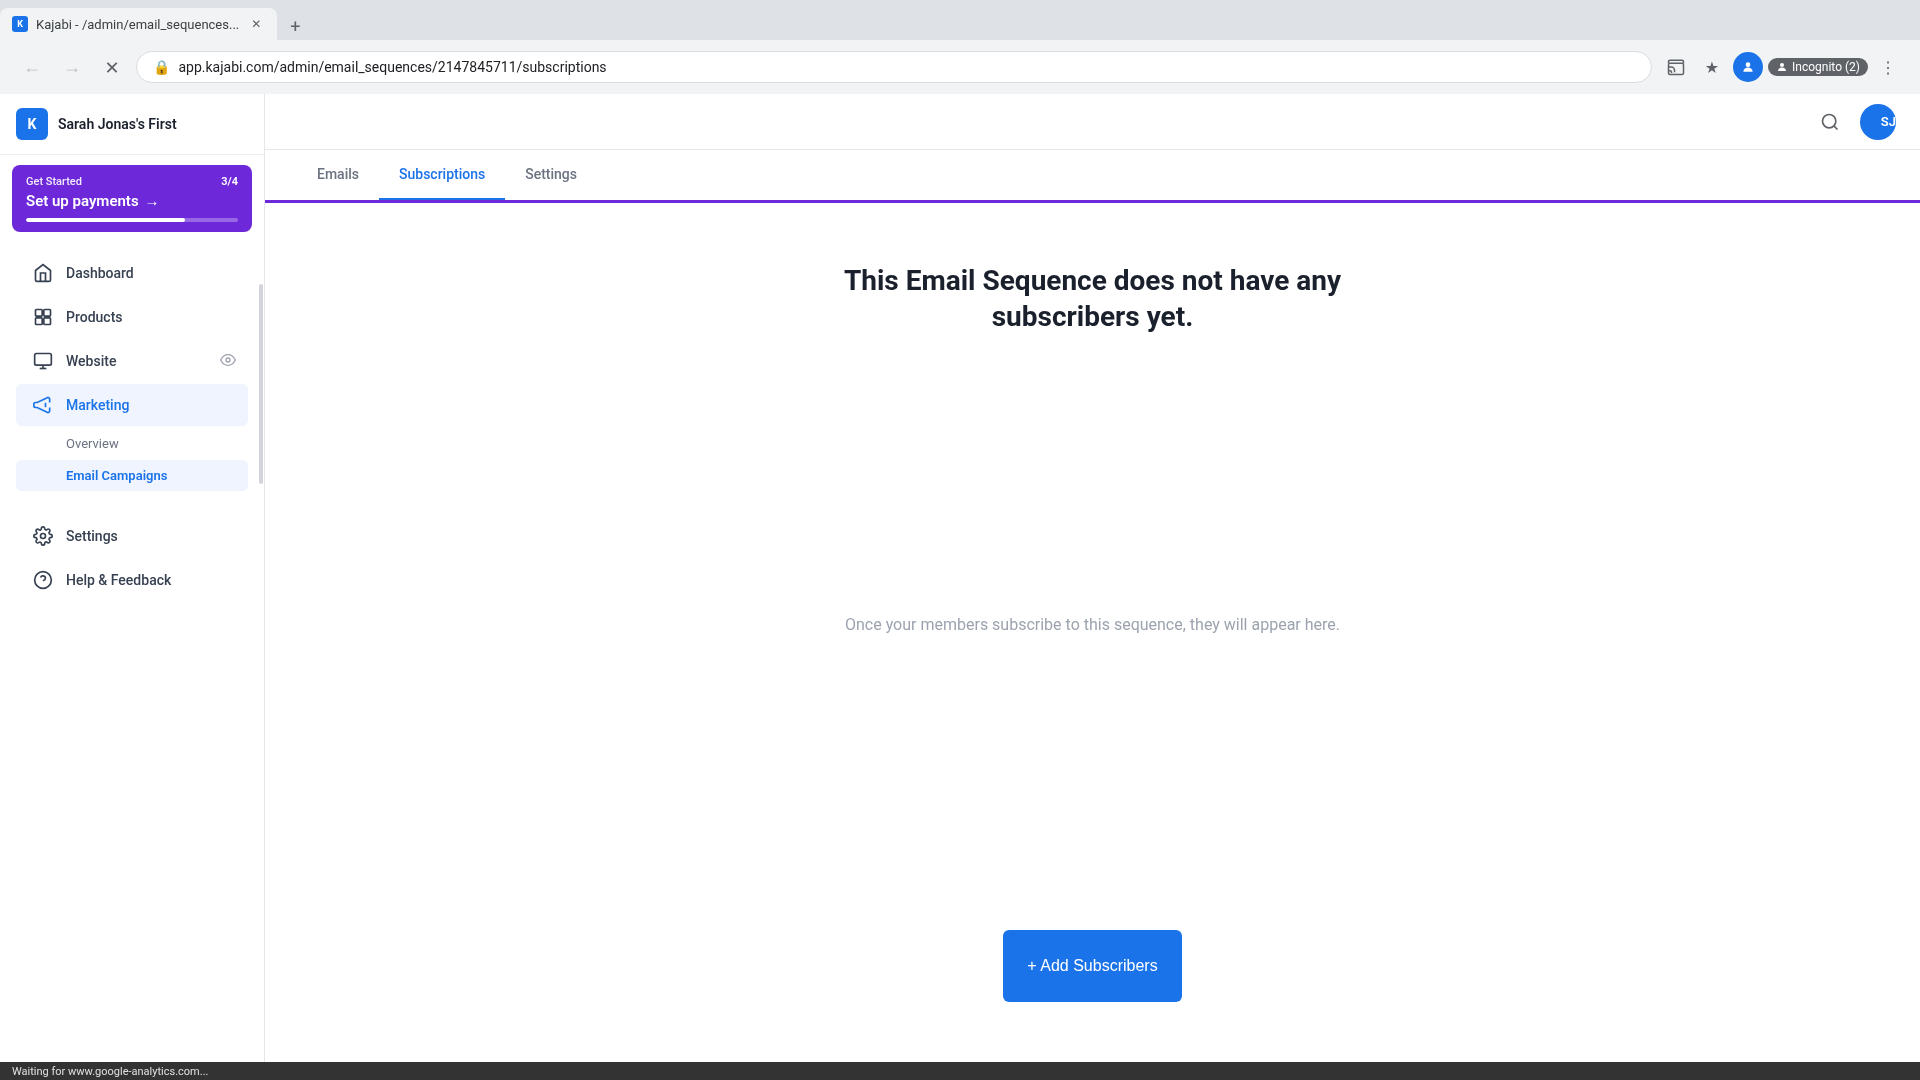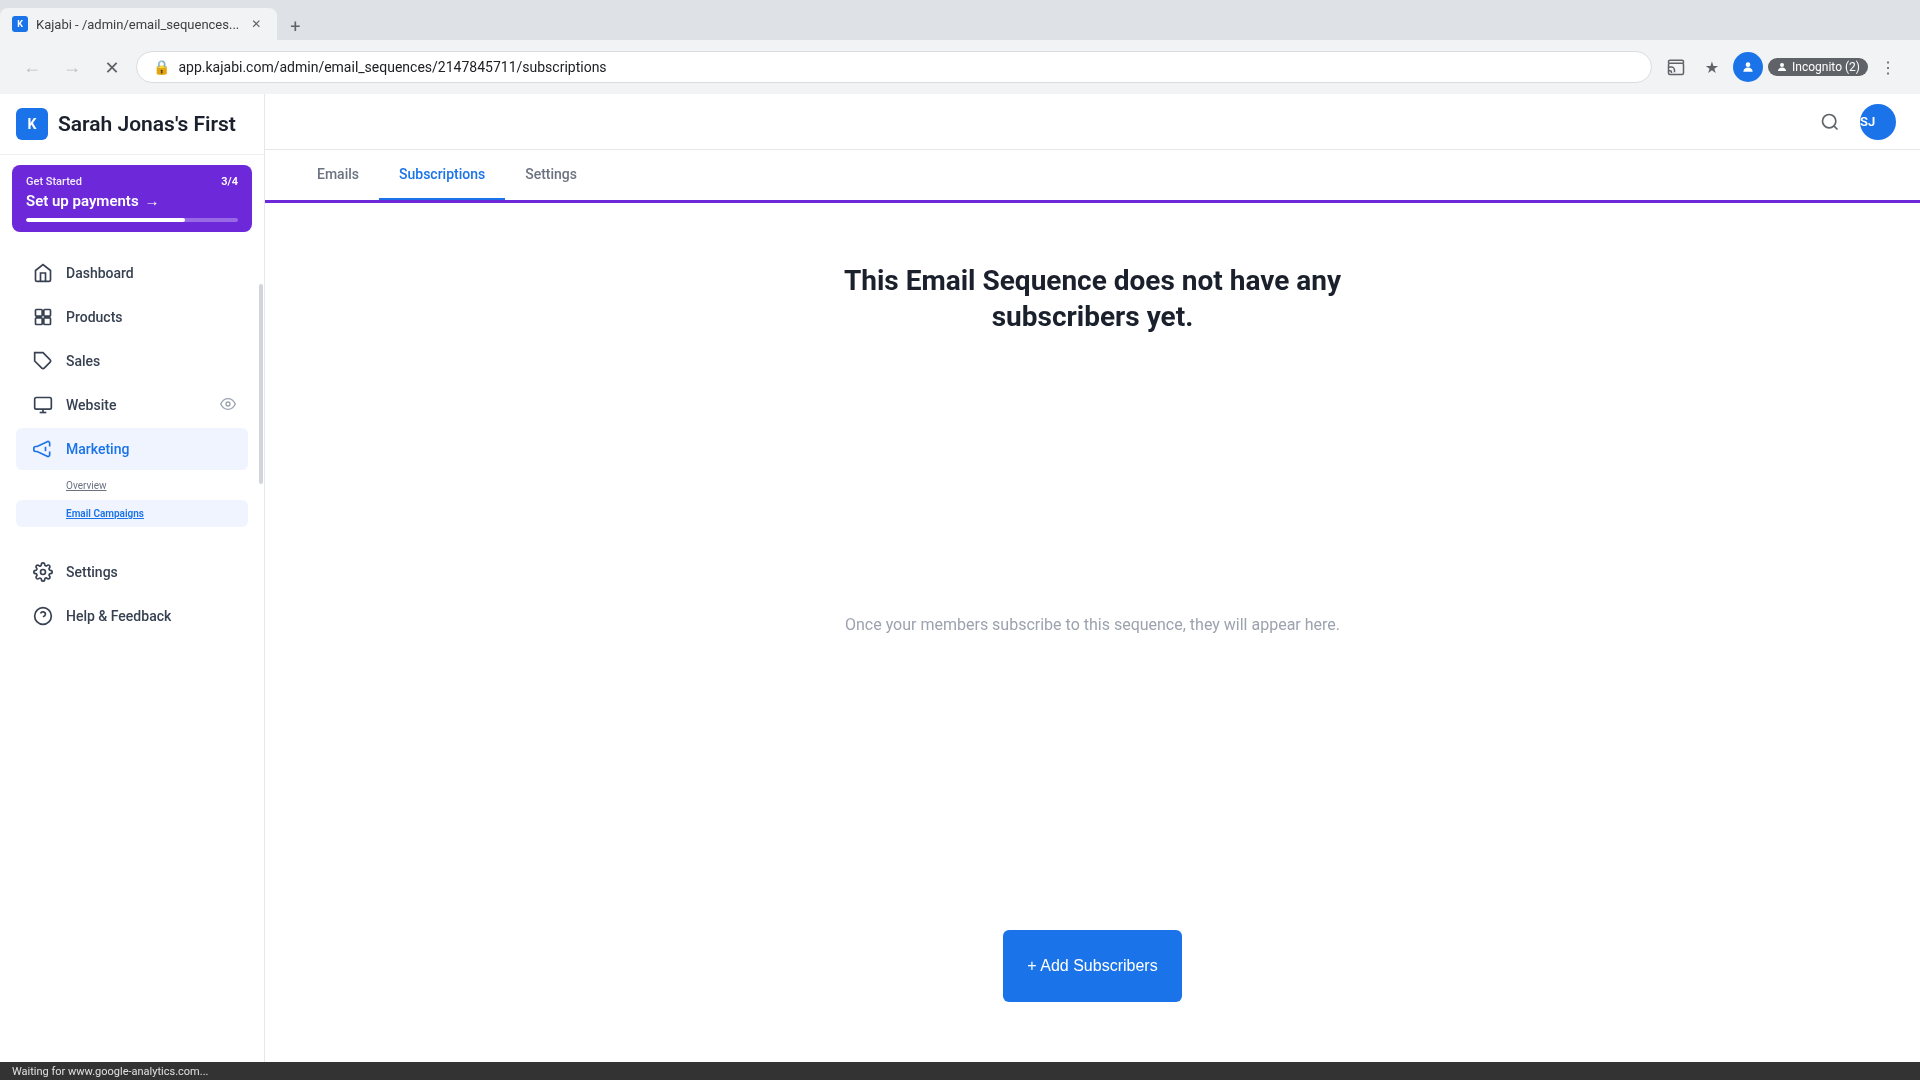--- a/index.html
+++ b/index.html
@@ -25,47 +25,47 @@
     .profile-btn { width: 30px; height: 30px; border-radius: 50%; background: #1a73e8; display: flex; align-items: center; justify-content: center; color: white; font-size: 12px; font-weight: 600; cursor: pointer; }
     .incognito-badge { background: #5f6368; color: white; border-radius: 12px; padding: 2px 8px; font-size: 12px; display: flex; align-items: center; gap: 4px; }
 
     
     .app-container { display: flex; flex: 1; overflow: hidden; }
 
     
     .sidebar { width: 265px; background: white; display: flex; flex-direction: column; border-right: 1px solid #e5e7eb; flex-shrink: 0; overflow-y: auto; position: relative; }
     .sidebar-header { padding: 14px 16px; display: flex; align-items: center; gap: 10px; border-bottom: 1px solid #f0f0f0; }
     .kajabi-logo { width: 32px; height: 32px; background: #1a73e8; border-radius: 6px; display: flex; align-items: center; justify-content: center; color: white; font-weight: bold; font-size: 14px; }
-    .brand-name { font-size: 21px; font-weight: 600; color: #1a202c; }
+    .brand-name { font-size: 14px; font-weight: 600; color: #1a202c; }
 
     .get-started-banner { background: #6d28d9; color: white; margin: 10px 12px; border-radius: 8px; padding: 10px 14px; cursor: pointer; }
     .get-started-top { display: flex; justify-content: space-between; align-items: center; margin-bottom: 4px; }
     .get-started-label { font-size: 11px; font-weight: 500; opacity: 0.9; }
     .get-started-count { font-size: 11px; font-weight: 600; }
     .get-started-title { font-size: 15px; font-weight: 600; display: flex; align-items: center; gap: 6px; margin-bottom: 8px; }
     .progress-bar { height: 4px; background: rgba(255,255,255,0.3); border-radius: 2px; overflow: hidden; }
     .progress-fill { height: 100%; background: white; border-radius: 2px; }
 
     .sidebar-nav { padding: 8px 8px; flex: 1; }
     .nav-item { display: flex; align-items: center; gap: 12px; padding: 10px 16px; cursor: pointer; border-radius: 6px; margin: 2px 8px; color: #374151; font-size: 14px; font-weight: 500; position: relative; }
     .nav-item.active { background: #f0f4ff; color: #1a73e8; }
     .nav-icon { width: 22px; height: 22px; display: flex; align-items: center; justify-content: center; flex-shrink: 0; }
     .nav-icon svg { width: 20px; height: 20px; }
     .nav-item .eye-icon { position: absolute; right: 12px; color: #9ca3af; }
 
-    .nav-sub-item { display: flex; align-items: flex-end; padding: 8px 16px 8px 50px; cursor: pointer; border-radius: 6px; margin: 1px 8px; color: #6b7280; font-size: 10px; text-decoration: underline; }
+    .nav-sub-item { display: flex; align-items: flex-end; padding: 8px 16px 8px 50px; cursor: pointer; border-radius: 6px; margin: 1px 8px; color: #6b7280; font-size: 13px; }
     .nav-sub-item.active { background: #f0f4ff; color: #1a73e8; font-weight: 600; }
 
     
     .main-content { flex: 1; display: flex; flex-direction: column; overflow: hidden; background: white; }
 
     
     .top-nav { height: 56px; background: white; border-bottom: 1px solid #e5e7eb; display: flex; align-items: center; padding: 0 24px; justify-content: flex-end; gap: 12px; }
     .search-icon-btn { width: 36px; height: 36px; border-radius: 50%; display: flex; align-items: center; justify-content: center; cursor: pointer; color: #5f6368; }
-    .user-avatar { width: 36px; height: 36px; border-radius: 50%; background: #1a73e8; display: flex; align-items: center; justify-content: flex-start; color: white; font-size: 13px; font-weight: 600; cursor: pointer; }
+    .user-avatar { width: 36px; height: 36px; border-radius: 50%; background: #1a73e8; display: flex; align-items: center; justify-content: flex-end; color: white; font-size: 13px; font-weight: 600; cursor: pointer; }
 
     
     .content-area { flex: 1; display: flex; flex-direction: column; overflow: auto; }
 
     
     .content-header { border-bottom: 3px solid #6d28d9; padding: 0 32px; display: flex; align-items: center; gap: 0; }
     .content-tab { padding: 16px 20px; font-size: 14px; color: #6b7280; cursor: pointer; border-bottom: 2px solid transparent; font-weight: 500; }
     .content-tab.active { color: #1a73e8; border-bottom-color: #1a73e8; }
 
     
@@ -176,29 +176,20 @@
           <svg viewBox="0 0 24 24" fill="none" stroke="currentColor" stroke-width="2">
               <rect x="3" y="3" width="8" height="8" rx="1"></rect>
               <rect x="13" y="3" width="8" height="8" rx="1"></rect>
               <rect x="3" y="13" width="8" height="8" rx="1"></rect>
               <rect x="13" y="13" width="8" height="8" rx="1"></rect>
             </svg>
         </div>
         <span>Products</span>
       </div>
 
-      <div class="nav-item">
-        <div class="nav-icon">
-          <svg viewBox="0 0 24 24" fill="none" stroke="currentColor" stroke-width="2">
-              <path d="M20.59 13.41l-7.17 7.17a2 2 0 01-2.83 0L2 12V2h10l8.59 8.59a2 2 0 010 2.82z"></path>
-              <line x1="7" y1="7" x2="7.01" y2="7"></line>
-            </svg>
-        </div>
-        <span>Sales</span>
-      </div>
 
       <div class="nav-item">
         <div class="nav-icon">
           <svg viewBox="0 0 24 24" fill="none" stroke="currentColor" stroke-width="2">
               <rect x="2" y="3" width="20" height="14" rx="2"></rect>
               <line x1="8" y1="21" x2="16" y2="21"></line>
               <line x1="12" y1="17" x2="12" y2="21"></line>
             </svg>
         </div>
         <span>Website</span>

